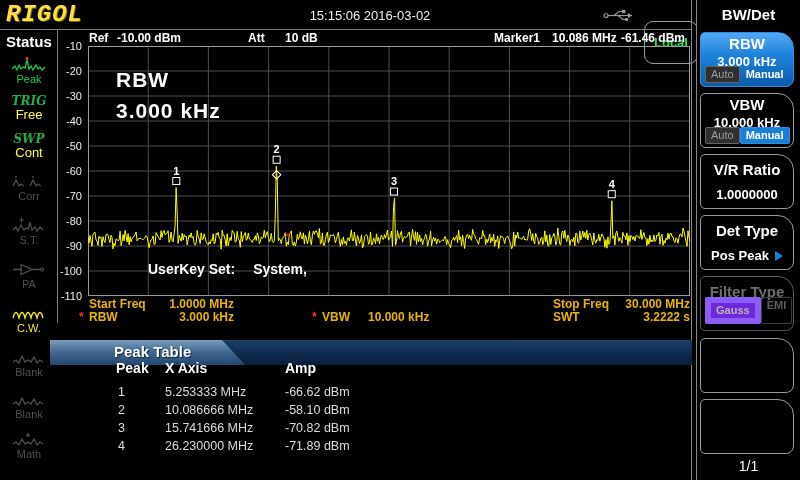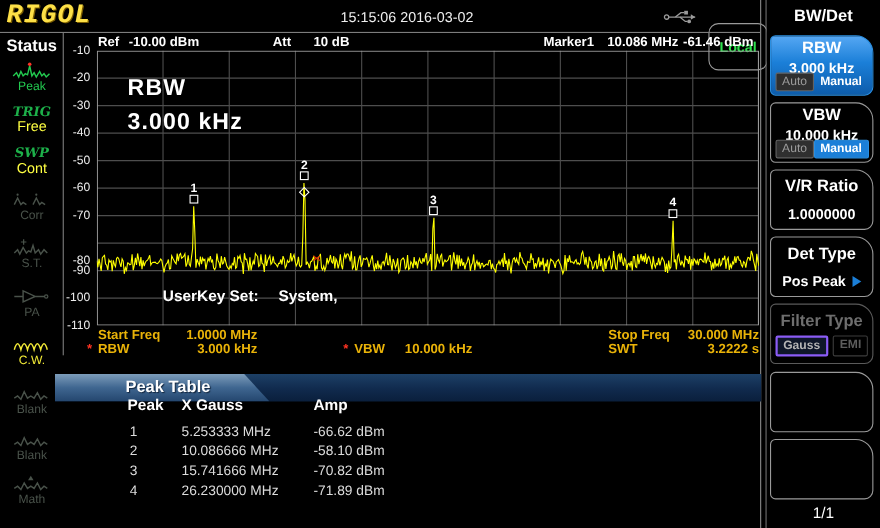--- a/index.html
+++ b/index.html
@@ -65,21 +65,21 @@
   .softkey.disabled{border-color:#5a5a5a;}
   .sk-key-title{text-align:center;font-size:15px;font-weight:bold;color:#fff;margin-top:2px;}
   .softkey.disabled .sk-key-title{color:#6e6e6e;}
   .sk-key-value{text-align:center;font-size:13px;font-weight:bold;color:#fff;margin-top:2px;}
   .sk-key-value2{text-align:center;font-size:13px;font-weight:bold;color:#fff;margin-top:9px;}
   .sk-toggle-row{position:absolute;left:0;bottom:3px;width:100%;display:flex;justify-content:space-between;padding:0 4px;box-sizing:border-box;}
   .tg{font-size:11px;line-height:15px;padding:0 5px;border-radius:2px;}
   .tg-auto{background:#2f2f2f;color:#9c9c9c;border:1px solid #636363;}
   .tg-manual-white{color:#fff;font-weight:bold;border:1px solid transparent;}
   .tg-manual-blue{background:var(--accent,#1b7fd8);color:#fff;font-weight:bold;border:1px solid #2a8ee0;}
-  .tg-gauss{background:#0f172a;color:#b5b5b5;border:2px solid #8b5cf6;font-weight:bold;}
+  .tg-gauss{background:#6d28d9;color:#b5b5b5;border:6px solid #8b5cf6;font-weight:bold;}
   .tg-emi{color:#5d5d5d;border:1px solid #3c3c3c;font-weight:bold;}
   .submenu-arrow{display:inline-block;width:0;height:0;border-left:8px solid var(--accent,#1b7fd8);
                  border-top:5px solid transparent;border-bottom:5px solid transparent;margin-left:6px;vertical-align:-1px;}
   .sk-page{position:absolute;left:0;top:458px;width:100%;text-align:center;font-size:14px;color:#fff;}
 </style>
 </head>
 <body>
 
 <div id="screen">
 
@@ -186,21 +186,21 @@
   <div class="abs mh" style="left:621px">-61.46 dBm</div>
 
   <div class="abs y-axis">
       <span class="y-tick" style="top: -6px;">-10</span>
       <span class="y-tick" style="top: 19px;">-20</span>
       <span class="y-tick" style="top: 44px;">-30</span>
       <span class="y-tick" style="top: 69px;">-40</span>
       <span class="y-tick" style="top: 94px;">-50</span>
       <span class="y-tick" style="top: 119px;">-60</span>
       <span class="y-tick" style="top: 144px;">-70</span>
-      <span class="y-tick" style="top: 185px; text-align: right;">-80</span>
+      <span class="y-tick" style="top: 169px; text-align: right;">-80</span>
       <span class="y-tick" style="top: 194px;">-90</span>
       <span class="y-tick" style="top: 219px;">-100</span>
       <span class="y-tick" style="top: 244px;">-110</span>
     </div>
 
   <div class="abs plot">
     <svg width="602" height="250">
         <line x1="60.2" y1="0" x2="60.2" y2="250" stroke="#4e4e4e"></line>
         <line x1="120.4" y1="0" x2="120.4" y2="250" stroke="#4e4e4e"></line>
         <line x1="180.6" y1="0" x2="180.6" y2="250" stroke="#4e4e4e"></line>
@@ -252,21 +252,21 @@
   <div class="abs sw" style="left:368px;top:310px">10.000 kHz</div>
   <div class="abs sw" style="left:553px;top:310px">SWT</div>
   <div class="abs sw val-r" style="left:600px;top:310px;width:90px">3.2222 s</div>
 
   <div class="abs pt-band">
     <div class="pt-tab"></div>
     <div class="pt-title">Peak Table</div>
   </div>
 
   <div class="abs pt-h" style="left:116px;top:360px">Peak</div>
-  <div class="abs pt-h" style="left:165px;top:360px">X Gauss</div>
+  <div class="abs pt-h" style="left:165px;top:360px">X Axis</div>
   <div class="abs pt-h" style="left:285px;top:360px">Amp</div>
 
   <div class="abs pt-c" style="left:118px;top:385px">1</div>
   <div class="abs pt-c" style="left:165px;top:385px">5.253333 MHz</div>
   <div class="abs pt-c" style="left:285px;top:385px">-66.62 dBm</div>
 
   <div class="abs pt-c" style="left:118px;top:403px">2</div>
   <div class="abs pt-c" style="left:165px;top:403px">10.086666 MHz</div>
   <div class="abs pt-c" style="left:285px;top:403px">-58.10 dBm</div>
 

